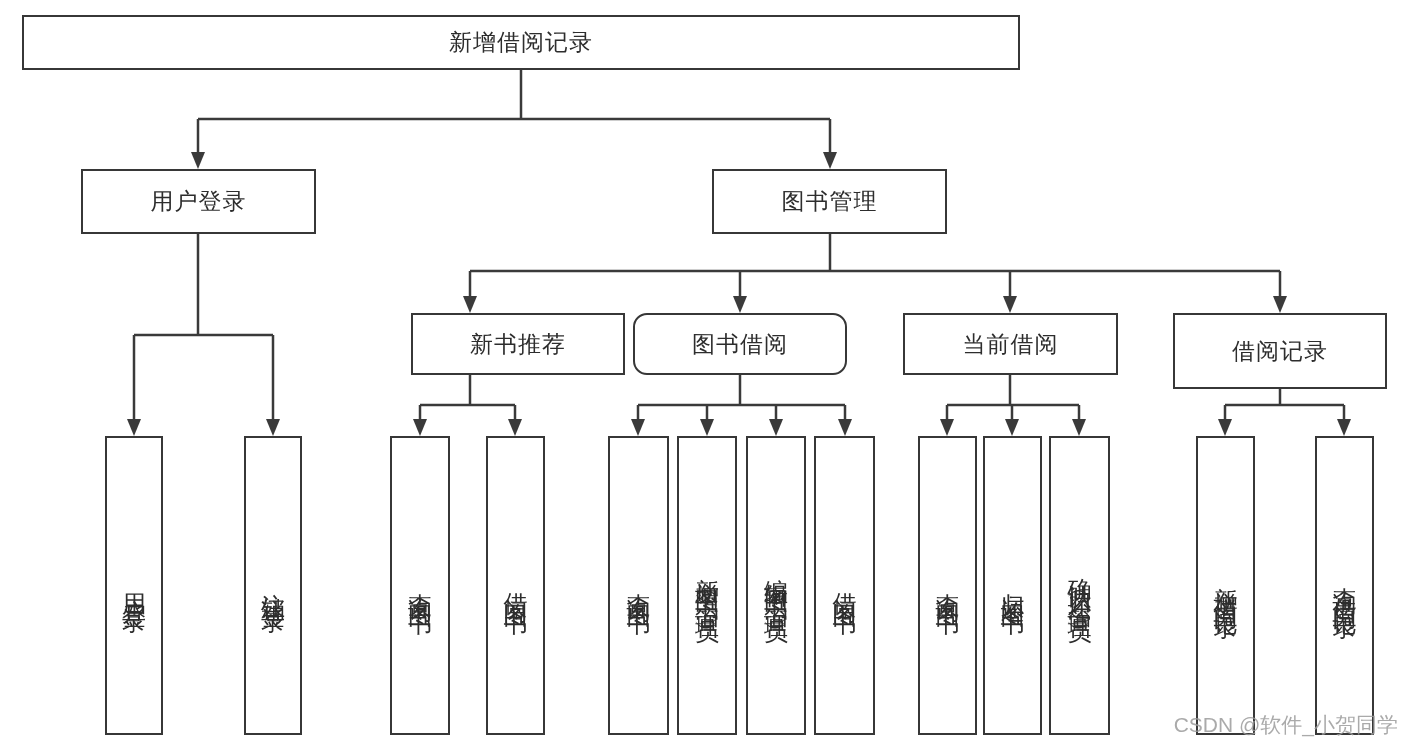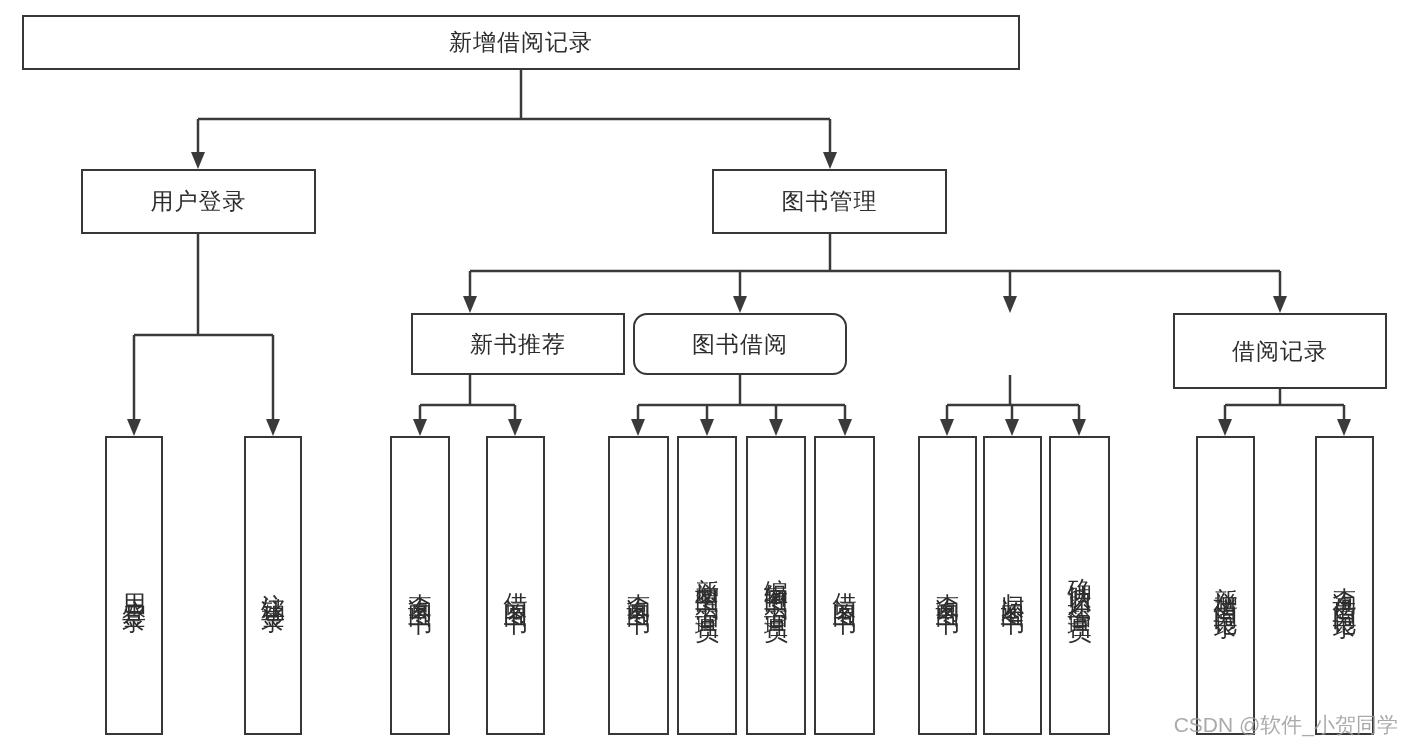--- a/index.html
+++ b/index.html
@@ -136,20 +136,23 @@
   <div class="hbox" style="left:712px; top:169px; width:235px; height:65px;">
     <span class="label">图书管理</span>
   </div>
 
   <div class="hbox" style="left:363px; top:313px; width:214px; height:62px;margin-left:48px;">
     <span class="label">新书推荐</span>
   </div>
   <div class="hbox" style="left:633px; top:313px; width:214px; height:62px;border-radius:14px;">
     <span class="label">图书借阅</span>
   </div>
+  <div class="hbox" style="left:903px; top:313px; width:215px; height:62px;">
+    <span class="label">当前借阅</span>
+  </div>
   <div class="hbox" style="left:1173px; top:313px; width:214px; height:76px;">
     <span class="label">借阅记录</span>
   </div>
 
   <div class="vbox" style="left:105px; top:436px; width:58px; height:299px;">
     <span class="vlabel">用户登录</span>
   </div>
   <div class="vbox" style="left:244px; top:436px; width:58px; height:299px;">
     <span class="vlabel">注销登录</span>
   </div>

